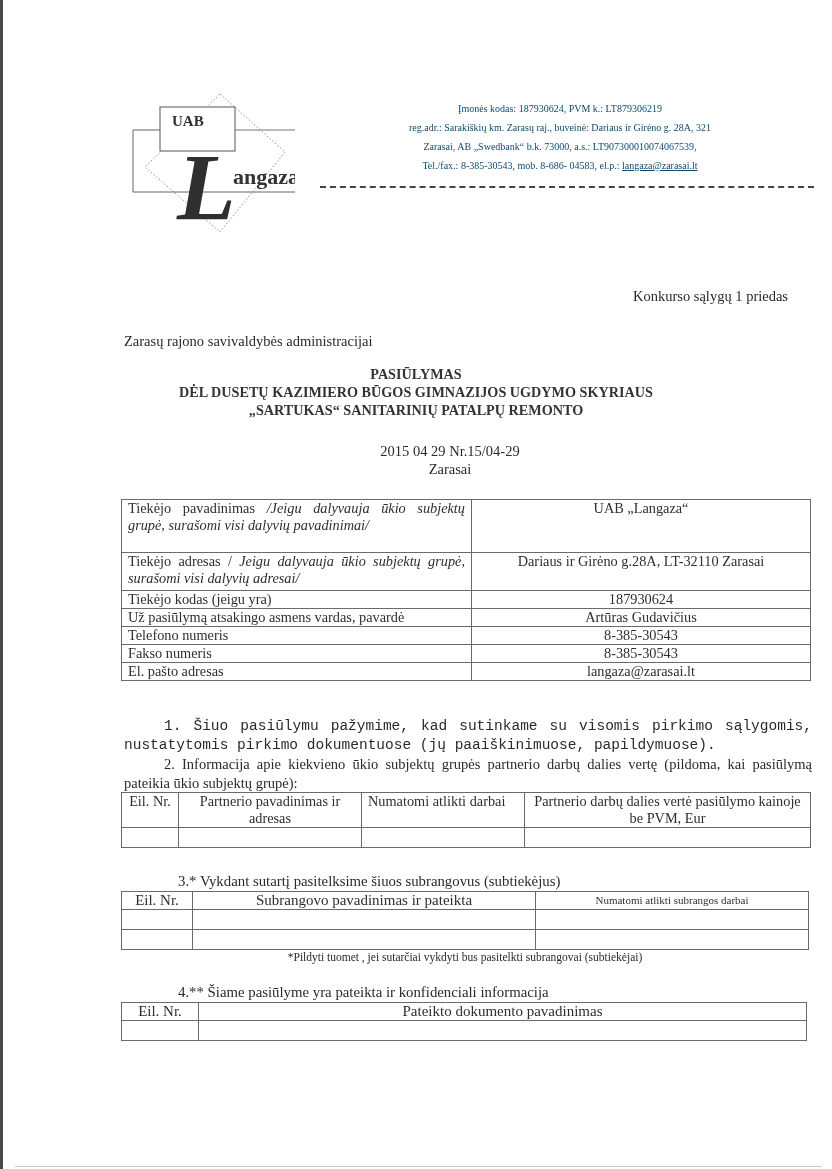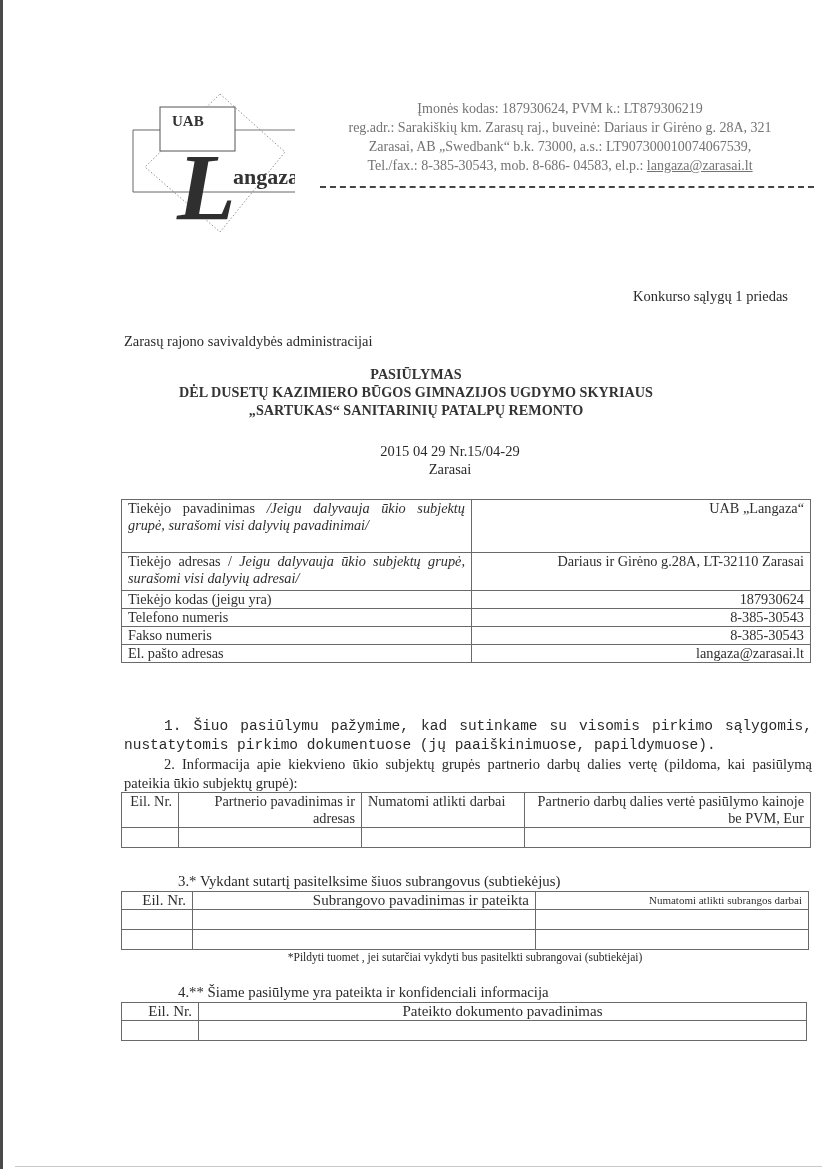--- a/index.html
+++ b/index.html
@@ -16,21 +16,21 @@
     .bottom-edge {
       position: absolute; left: 15px; right: 10px; top: 1166px; height: 1px;
       background: #c8c8c8;
     }
     
     .logo { position: absolute; left: 125px; top: 92px; width: 170px; height: 145px; }
     .logo svg { width: 100%; height: 100%; }
     
     .letterhead {
       position: absolute; left: 300px; top: 99px; width: 520px;
-      text-align: center; font-size: 14px; line-height: 19px; color: #737373;
+      text-align: center; font-size: 10px; line-height: 19px; color: #0c4a6e;
     }
     .letterhead .email { text-decoration: underline; }
     .dash-line {
       position: absolute; left: 320px; top: 186px; width: 494px; height: 0;
       border-top: 2px dashed #444;
     }
     .annex {
       position: absolute; right: 44px; top: 288px; font-size: 14.5px;
     }
     .addressee {
@@ -44,21 +44,21 @@
     .date-block {
       position: absolute; left: 250px; width: 400px; top: 442px;
       text-align: center; font-size: 14.5px; line-height: 18px;
     }
     table.grid {
       position: absolute; border-collapse: collapse; font-size: 14.3px;
       color: #2e2e2e;
     }
     table.grid td, table.grid th {
       border: 1px solid #6a6a6a; padding: 0 6px; vertical-align: top;
-      font-weight: normal; text-align: right; line-height: 17px;
+      font-weight: normal; text-align: center; line-height: 17px;
     }
     #supplier-table { left: 121px; top: 499px; width: 690px; }
     #supplier-table td.lbl { width: 337px; text-align: justify; }
     #supplier-table i { font-style: italic; }
     .para {
       position: absolute; left: 124px; width: 688px; font-size: 14.5px;
       line-height: 19px; text-align: justify;
     }
     .para .indent { display: inline-block; width: 40px; }
     #partners-table { left: 121px; top: 792px; width: 690px; }
@@ -124,20 +124,24 @@
     </tr>
     <tr style="height:38px;">
       <td class="lbl"><span>Tiekėjo adresas / </span><i>Jeigu dalyvauja ūkio subjektų grupė, surašomi visi dalyvių adresai/</i></td>
       <td>Dariaus ir Girėno g.28A, LT-32110 Zarasai</td>
     </tr>
     <tr>
       <td class="lbl">Tiekėjo kodas (jeigu yra)</td>
       <td>187930624</td>
     </tr>
     <tr>
+      <td class="lbl">Už pasiūlymą atsakingo asmens vardas, pavardė</td>
+      <td>Artūras Gudavičius</td>
+    </tr>
+    <tr>
       <td class="lbl">Telefono numeris</td>
       <td>8-385-30543</td>
     </tr>
     <tr>
       <td class="lbl">Fakso numeris</td>
       <td>8-385-30543</td>
     </tr>
     <tr>
       <td class="lbl">El. pašto adresas</td>
       <td>langaza@zarasai.lt</td>

